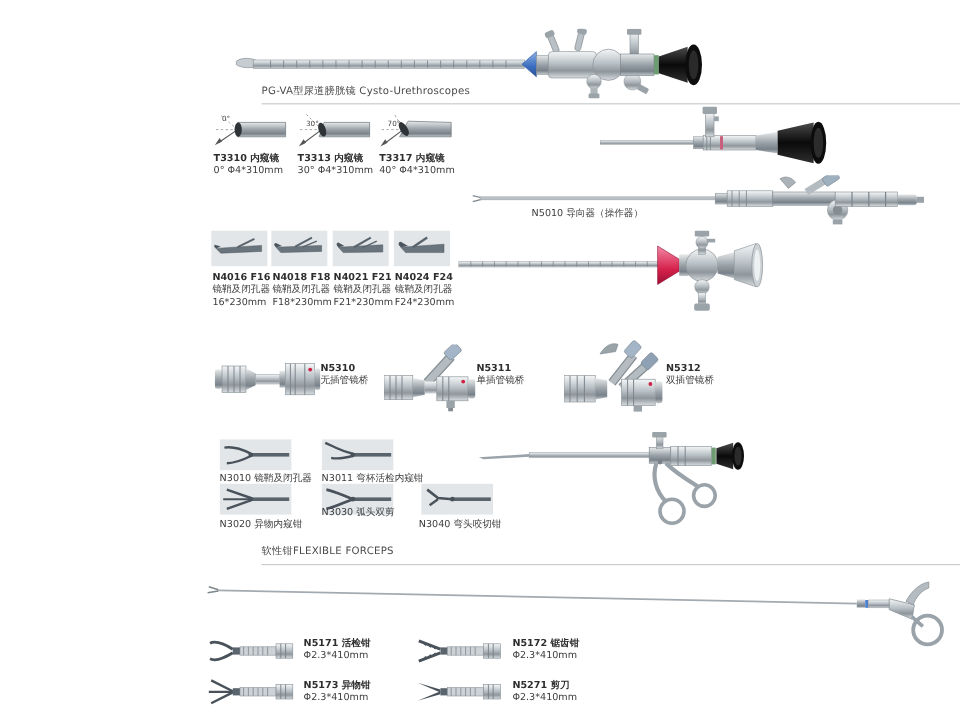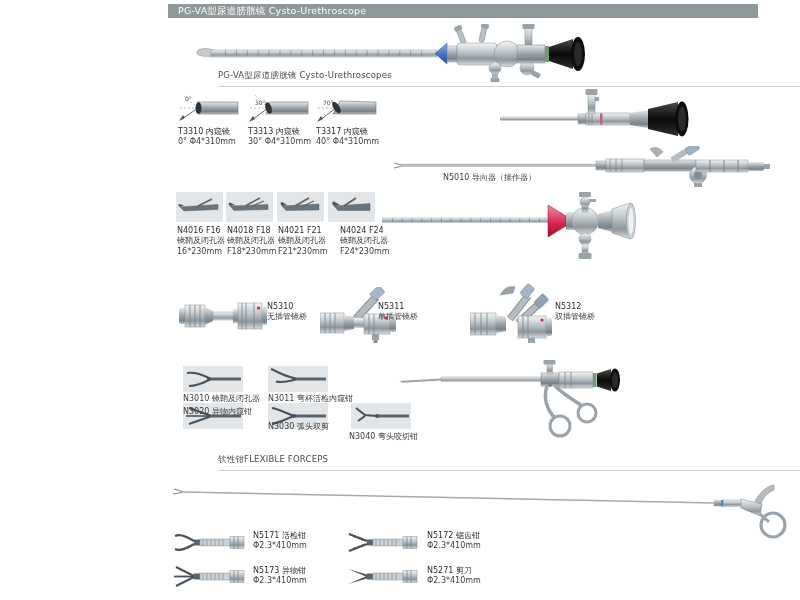--- a/index.html
+++ b/index.html
@@ -5,21 +5,21 @@
   html,body{margin:0;padding:0;background:#ffffff;}
   .page{position:relative;width:800px;height:600px;background:#ffffff;overflow:hidden;
         font-family:"DejaVu Sans",sans-serif;color:#3a3a3a;}
   .abs{position:absolute;}
   .titlebar{position:absolute;left:168px;top:4px;width:590px;height:14px;background:#8f9898;
             color:#ffffff;font-size:9.5px;line-height:14px;padding-left:10px;box-sizing:border-box;
             letter-spacing:.2px;}
   .sec-head{position:absolute;left:170px;width:620px;font-size:8.5px;color:#4a4a4a;
             border-bottom:1px solid #c9cdcd;padding-bottom:4px;letter-spacing:.2px;margin-left:48px;}
   .lbl{position:absolute;font-size:8px;line-height:1.3;color:#3c3c3c;white-space:nowrap;}
-  .lbl .l1{color:#2e2e2e;}
+  .lbl .l1{color:#2e2e2e;font-weight:bold;}
   svg text{font-family:"DejaVu Sans",sans-serif;}
 </style>
 </head>
 <body>
 
 <div class="page">
 
   <svg width="0" height="0" style="position:absolute">
     <defs>
       <linearGradient id="gmet" x1="0" y1="0" x2="0" y2="1">
@@ -45,21 +45,20 @@
         <stop offset="1" stop-color="#9e0f35"></stop>
       </linearGradient>
       <linearGradient id="gblue" x1="0" y1="0" x2="0" y2="1">
         <stop offset="0" stop-color="#8fb2e4"></stop>
           <stop offset="0.6" stop-color="#3a6cc0"></stop>
         <stop offset="1" stop-color="#2a528f"></stop>
       </linearGradient>
     </defs>
   </svg>
 
-  <div class="titlebar">PG-VA型尿道膀胱镜 Cysto-Urethroscope</div>
 
   <svg class="abs" style="left:195px;top:24px" width="425" height="58" viewBox="0 0 425 58">
     <path d="M2,27 C6,24 12,24 18,26 L18,32 C10,33 5,32 2,30 Z" fill="#c6ccd0" stroke="#8b9398" stroke-width="0.6"></path>
     <rect x="16" y="26" width="226" height="7" fill="url(#gmet)" stroke="#859095" stroke-width="0.5"></rect>
     <line x1="30" y1="29.5" x2="236" y2="29.5" stroke="#79838a" stroke-width="6" stroke-dasharray="0.9 10" opacity="0.8"></line>
     <polygon points="240,29.5 252,19 252,40" fill="url(#gblue)" stroke="#2a57a5" stroke-width="0.5"></polygon>
     <rect x="252" y="22" width="10" height="16" fill="url(#gmetd)" stroke="#79828a" stroke-width="0.4"></rect>
     <g transform="rotate(-22 268 18)">
       <rect x="266" y="4" width="5" height="16" rx="2" fill="#b9c1c6" stroke="#79828a" stroke-width="0.5"></rect>
       <rect x="264.5" y="1" width="8" height="5" rx="2" fill="#9aa3a8"></rect>
@@ -204,21 +203,21 @@
   <div class="lbl" style="left:227px;top:226px">
     <div class="l1">N4018 F18</div>
     <div>镜鞘及闭孔器</div>
     <div>F18*230mm</div>
   </div>
   <div class="lbl" style="left:278px;top:226px">
     <div class="l1">N4021 F21</div>
     <div>镜鞘及闭孔器</div>
     <div>F21*230mm</div>
   </div>
-  <div class="lbl" style="left:340px;top:226px">
+  <div class="lbl" style="left:329px;top:226px">
     <div class="l1">N4024 F24</div>
     <div>镜鞘及闭孔器</div>
     <div>F24*230mm</div>
   </div>
 
   <svg class="abs" style="left:382px;top:192px" width="260" height="70" viewBox="0 0 260 70">
     <rect x="0" y="26" width="172" height="4.5" fill="url(#gmet)" stroke="#8b9398" stroke-width="0.4"></rect>
     <line x1="10" y1="28" x2="168" y2="28" stroke="#79838a" stroke-width="4" stroke-dasharray="0.8 9" opacity="0.8"></line>
     <polygon points="166,13 184,24 184,34 166,45" fill="url(#gred)" stroke="#8e1038" stroke-width="0.5"></polygon>
     <rect x="184" y="20" width="8" height="18" fill="url(#gmetd)"></rect>
@@ -271,21 +270,21 @@
       </g>
     <rect x="34" y="31" width="10" height="10" fill="url(#gmet)"></rect>
     <rect x="44" y="27" width="26" height="20" fill="url(#gmet)" stroke="#828b91" stroke-width="0.5"></rect>
     <line x1="49" y1="27" x2="49" y2="47" stroke="#79838a" stroke-width="0.8"></line>
     <line x1="54" y1="27" x2="54" y2="47" stroke="#79838a" stroke-width="0.8"></line>
     <circle cx="66" cy="31" r="1.6" fill="#cc2244"></circle>
     <rect x="70" y="29" width="6" height="16" rx="2" fill="url(#gmetd)"></rect>
     <rect x="52" y="47" width="7" height="6" fill="#9aa3a8"></rect>
     <rect x="53.5" y="53" width="4" height="3" fill="#848d92"></rect>
   </svg>
-  <div class="lbl" style="left:378px;top:302px">
+  <div class="lbl" style="left:397px;top:302px">
     <div class="l1">N5311</div>
     <div>单插管镜桥</div>
   </div>
 
   <svg class="abs" style="left:470px;top:283px" width="92" height="62" viewBox="0 0 92 62">
     <path d="M30,12 C34,5 40,2 45,4 L43,10 Z" fill="#9aa3a8" stroke="#76828c" stroke-width="0.5"></path>
     <rect x="0" y="30" width="26" height="22" fill="url(#gmet)" stroke="#828b91" stroke-width="0.5"></rect>
     <line x1="5" y1="30" x2="5" y2="52" stroke="#79838a" stroke-width="0.8"></line>
     <line x1="11" y1="30" x2="11" y2="52" stroke="#79838a" stroke-width="0.8"></line>
     <line x1="17" y1="30" x2="17" y2="52" stroke="#79838a" stroke-width="0.8"></line>
@@ -347,21 +346,21 @@
     <path d="M26,13 C18,16 10,20 4,21" stroke="#49525a" stroke-width="2.2" fill="none"></path>
   </svg>
   <svg class="abs" style="left:351px;top:403px" width="60" height="26" viewBox="0 0 60 26">
     <rect width="60" height="26" fill="#e2e6e9"></rect>
     <rect x="26" y="11.5" width="32" height="3" fill="#5a646c"></rect>
     <circle cx="26" cy="13" r="2" fill="#49525a"></circle>
     <path d="M26,13 L14,12 L5,5" stroke="#49525a" stroke-width="2.2" fill="none"></path>
     <path d="M14,13 L7,18" stroke="#49525a" stroke-width="2" fill="none"></path>
   </svg>
 
-  <div class="lbl" style="left:183px;top:407px">N3020 异物内窥钳</div>
+  <div class="lbl" style="left:183px;top:432px">N3020 异物内窥钳</div>
   <div class="lbl" style="left:268px;top:422px">N3030 弧头双剪</div>
   <div class="lbl" style="left:349px;top:432px">N3040 弯头咬切钳</div>
 
   <svg class="abs" style="left:397px;top:360px" width="248" height="88" viewBox="0 0 248 88">
     <polygon points="2,21 44,18.4 44,20.6 6,22.8" fill="#9aa3a9"></polygon>
     <rect x="44" y="17" width="100" height="4.5" fill="url(#gmet)" stroke="#8b9398" stroke-width="0.4"></rect>
     <rect x="144" y="13" width="18" height="13" fill="url(#gmetd)" stroke="#79828a" stroke-width="0.5"></rect>
     <rect x="150" y="2" width="5.5" height="12" fill="url(#gmet)" stroke="#828b91" stroke-width="0.4"></rect>
     <rect x="146.5" y="0" width="12" height="4.5" rx="1" fill="#9aa3a8"></rect>
     <rect x="162" y="12" width="34" height="16" fill="url(#gmet)" stroke="#828b91" stroke-width="0.5"></rect>

